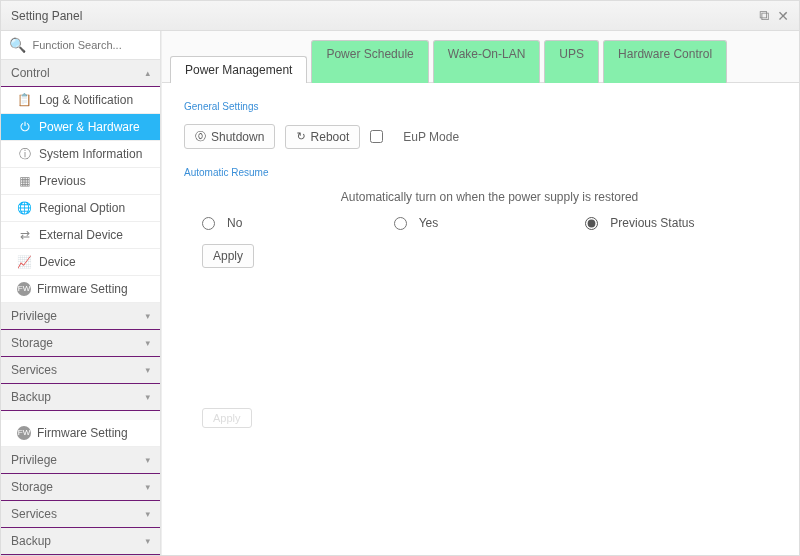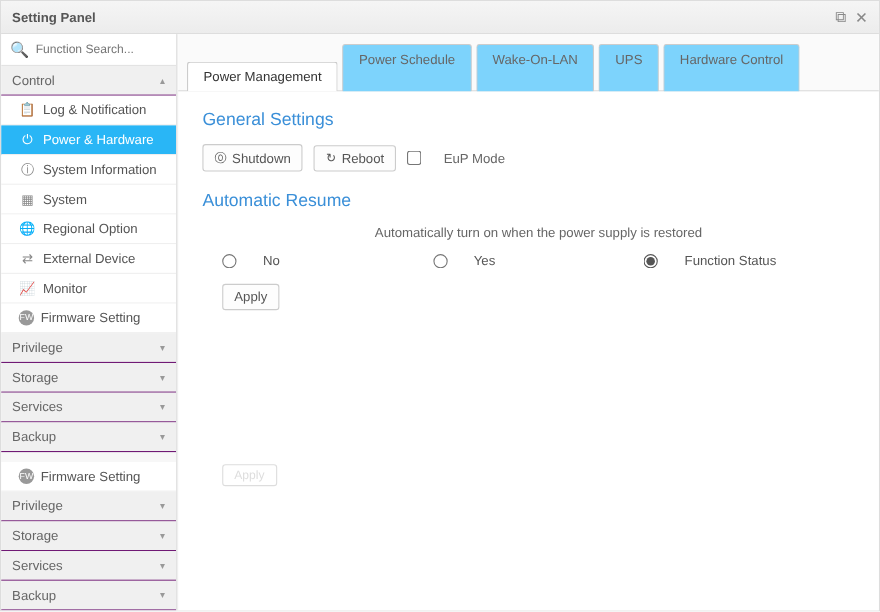--- a/index.html
+++ b/index.html
@@ -1,44 +1,44 @@
 <!DOCTYPE html>
 <html><head>
 <meta charset="utf-8">
 <style>
   * { box-sizing: border-box; margin: 0; padding: 0; }
   body { font-family: Arial, Helvetica, sans-serif; font-size: 12px; color: #555; background: #fff; width: 800px; height: 556px; overflow: hidden; }
   .window { width: 800px; height: 556px; border: 1px solid #ddd; display: flex; flex-direction: column; background: #fafafa; }
   .titlebar { height: 30px; background: linear-gradient(#f5f5f5,#ececec); border-bottom: 1px solid #ddd; display: flex; align-items: center; padding: 0 10px; }
-  .titlebar .title { font-weight: bold; color: #555; }
+  .titlebar .title { font-weight: normal; color: #555; }
   .titlebar .spacer { flex: 1; }
   .titlebar .winicon { color: #888; margin-left: 8px; cursor: pointer; font-size: 14px; }
   .body { flex: 1; display: flex; overflow: hidden; }
   .sidebar { width: 160px; border-right: 1px solid #e3e3e3; background: #f7f7f7; display: flex; flex-direction: column; overflow-y: auto; }
   .search { display: flex; align-items: center; padding: 6px 8px; border-bottom: 1px solid #e3e3e3; background: #fff; }
   .search input { border: none; outline: none; font-size: 11px; color: #888; width: 100%; padding-left: 6px; background: transparent; }
   .section-head { display: flex; align-items: center; justify-content: space-between; padding: 6px 10px; border-bottom: 1px solid #701a75; background: #f0f0f0; cursor: pointer; color: #666; }
   .arrow { font-size: 9px; color: #999; }
   .navitem { display: flex; align-items: center; padding: 5px 8px 5px 16px; border-bottom: 1px solid #eee; background: #fff; cursor: pointer; color: #555; line-height: 16px; }
   .navitem.selected { background: #29b6f6; color: #fff; }
   .navitem.selected .navicon { color: #fff; }
   .navicon { width: 16px; text-align: center; margin-right: 6px; color: #888; font-size: 12px; }
   .content { flex: 1; background: #fff; border-left: 1px solid #eee; display: flex; flex-direction: column; }
   .tabs { display: flex; padding: 8px 8px 0 8px; border-bottom: 1px solid #ddd; background: #fafafa; }
-  .tab { padding: 6px 14px; border: 1px solid #ccc; border-bottom: none; margin-right: 4px; background: #7dd3fc; color: #666; cursor: pointer; border-radius: 3px 3px 0 0; font-size: 12px; position: relative; top: 1px; }
+  .tab { padding: 6px 14px; border: 1px solid #ccc; border-bottom: none; margin-right: 4px; background: #86efac; color: #666; cursor: pointer; border-radius: 3px 3px 0 0; font-size: 12px; position: relative; top: 1px; }
   .tab.active { background: #fff; color: #333; margin-top: 16px; }
   .pane { padding: 18px 22px; flex: 1; overflow: auto; }
-  .section-title { color: #3a8fd8; font-size: 16px; margin-bottom: 12px; }
+  .section-title { color: #3a8fd8; font-size: 10px; margin-bottom: 12px; }
   .btnrow { display: flex; align-items: center; gap: 10px; margin-bottom: 18px; }
   .btn { border: 1px solid #ccc; background: #fdfdfd; padding: 4px 10px; border-radius: 3px; cursor: pointer; color: #555; display: inline-flex; align-items: center; gap: 5px; font-size: 12px; }
   .btn .bicon { font-size: 11px; }
   .chk { display: inline-flex; align-items: center; gap: 20px; color: #666; }
   .desc { color: #666; margin: 0 0 12px 18px; text-align: center; }
   .radiorow { display: flex; align-items: center; margin: 0 0 14px 18px; }
-  .radiocell { flex: 1; display: flex; align-items: center; gap: 24px; color: #555; }
+  .radiocell { flex: 1; display: flex; align-items: center; gap: 12px; color: #555; }
   .radiocell input { accent-color: #555; }
   .applybox { margin-left: 18px; }
   .ghostbtn { border: 1px solid #ddd; color: #ddd; background: #fff; padding: 3px 10px; border-radius: 3px; font-size: 11px; margin-left: 18px; margin-top: 140px; display: inline-block; }
   .magnify { color: #666; font-size: 14px; }
 </style>
 </head>
 <body>
 
 <div class="window">
   <div class="titlebar">
@@ -65,33 +65,33 @@
       <div class="navitem selected">
         <span class="navicon">⏻</span>
         <span>Power &amp; Hardware</span>
       </div>
       <div class="navitem">
         <span class="navicon">ⓘ</span>
         <span>System Information</span>
       </div>
       <div class="navitem">
         <span class="navicon">▦</span>
-        <span>System</span>
+        <span>Previous</span>
       </div>
       <div class="navitem">
         <span class="navicon">🌐</span>
         <span>Regional Option</span>
       </div>
       <div class="navitem">
         <span class="navicon">⇄</span>
         <span>External Device</span>
       </div>
       <div class="navitem">
         <span class="navicon">📈</span>
-        <span>Monitor</span>
+        <span>Device</span>
       </div>
       <div class="navitem">
         <span class="navicon" style="background:#999;color:#fff;border-radius:50%;font-size:8px;line-height:14px;width:14px;height:14px;">FW</span>
         <span>Firmware Setting</span>
       </div>
 
       <div class="section-head">
         <span>Privilege</span>
         <span class="arrow">▾</span>
       </div>
@@ -163,21 +163,21 @@
           <label class="radiocell">
             <input type="radio" name="ar" style="">
             <span>No</span>
           </label>
           <label class="radiocell">
             <input type="radio" name="ar" style="">
             <span>Yes</span>
           </label>
           <label class="radiocell">
             <input type="radio" name="ar" checked="" style="">
-            <span>Function Status</span>
+            <span>Previous Status</span>
           </label>
         </div>
         <div class="applybox">
           <button class="btn">
             <span>Apply</span>
           </button>
         </div>
         <div class="ghostbtn">Apply</div>
       </div>
     </div>

